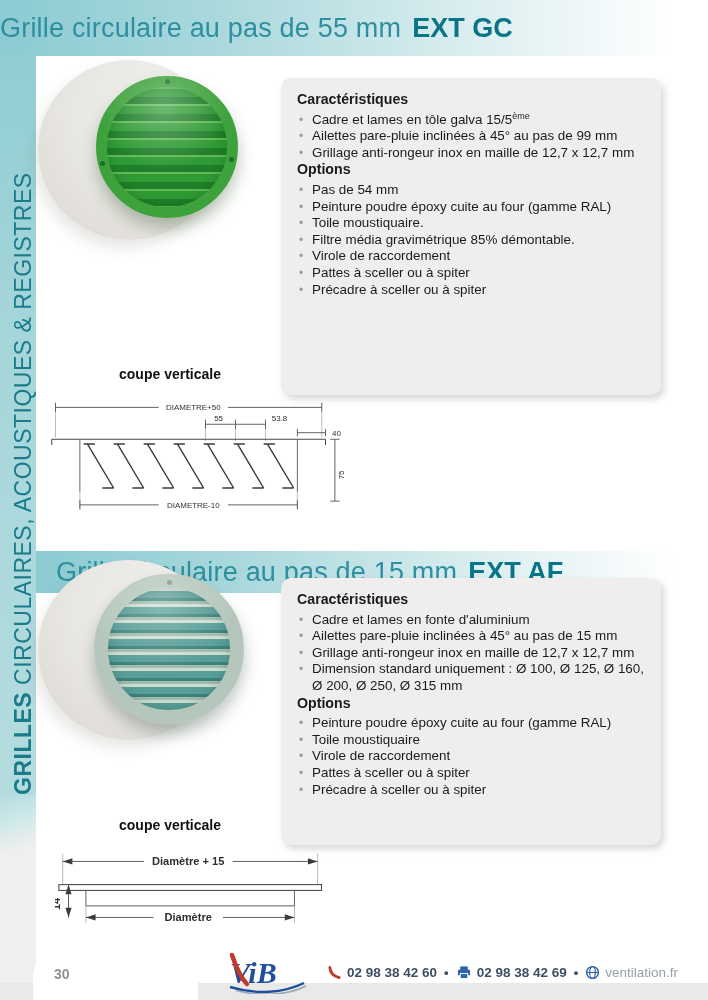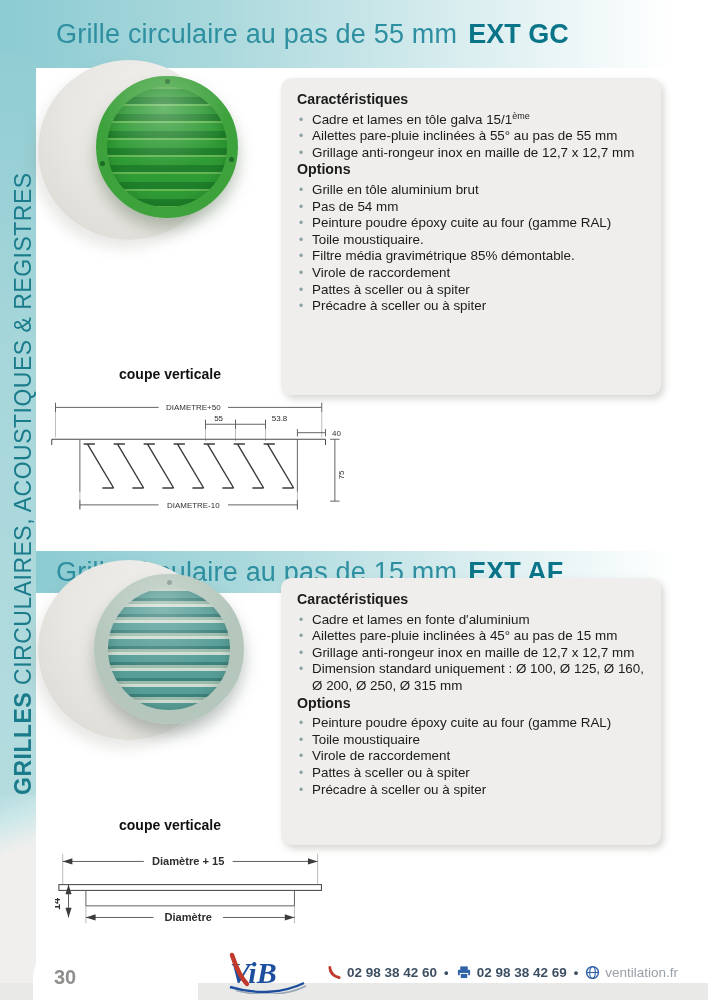--- a/index.html
+++ b/index.html
@@ -3,21 +3,21 @@
 <meta charset="utf-8">
 <style>
   * { box-sizing: border-box; margin: 0; padding: 0; }
   html, body { background: #fff; }
   body { font-family: "Liberation Sans", sans-serif; }
   .page { position: relative; width: 708px; height: 1000px; background: #ffffff; overflow: hidden; }
 
   
   .band { position: absolute; height: 44px; display: flex; align-items: center;
           background: linear-gradient(90deg, #8bcbd2 0%, #a9d8dc 30%, #d9edef 65%, #ffffff 95%); }
-  .band-1 { left: 0; top: 0; right: 0; height: 68px; padding-left: 56px; }
+  .band-1 { left: 0; top: 0; right: 0; height: 56px; }
   .band-2 { left: 36px; top: 512px; right: 0; height: 42px; padding-left: 20px; margin-top: 39px; }
   .band .t-main { font-size: 27px; color: #2e8fa0; letter-spacing: 0.2px; }
   .band .t-code { font-size: 27px; color: #0a7488; font-weight: bold; margin-left: 11px; }
 
   
   .sidebar { position: absolute; left: 0; top: 50px; width: 36px; height: 745px;
              background: linear-gradient(180deg, #90cdd3 0%, #a6d6da 40%, #b4dcdf 100%); }
   .sidebar-fade { position: absolute; left: 0; top: 795px; width: 36px; height: 70px;
              background: linear-gradient(160deg, #b4dcdf 0%, #cde8e9 35%, rgba(240,240,238,0) 75%); }
   .left-strip { position: absolute; left: 0; top: 795px; width: 36px; bottom: 0; background: #f0efed; }
@@ -82,21 +82,21 @@
   .dwg .blade { stroke: #3c3c3c; stroke-width: 1.5; }
   .dwg .plate { fill: #ffffff; stroke: #4a4a4a; stroke-width: 1.1; }
   .dwg .arrow { fill: #3c3c3c; stroke: none; }
   .dwg text { font-family: "Liberation Sans", sans-serif; font-size: 8.5px; fill: #2e2e2e; stroke: none; }
   .dwg .big { font-size: 11.5px; font-weight: bold; }
 
   
   .footer-band { position: absolute; left: 0; right: 0; top: 983px; height: 17px; background: #e9e9e7; }
   .footer-blob { position: absolute; left: 33px; top: 935px; width: 165px; height: 65px;
                  background: #ffffff; border-radius: 45px 0 0 0; }
-  .page-number { position: absolute; left: 54px; top: 966px; font-size: 20px; font-weight: bold; color: #8f8f8d; }
+  .page-number { position: absolute; left: 54px; top: 966px; font-size: 14px; font-weight: bold; color: #8f8f8d; }
   .footer-row { position: absolute; left: 228px; top: 948px; height: 48px; display: flex; align-items: center; gap: 7px; }
   .contact { display: flex; align-items: center; gap: 5px; font-size: 13.5px; font-weight: bold; color: #3d4f63; }
   .contact .site { font-weight: normal; color: #98a0a8; }
   .sep { color: #3d4f63; font-weight: bold; font-size: 13px; }
 </style>
 </head>
 <body>
 
 <div class="page">
 
@@ -115,27 +115,26 @@
   <div class="photo-backdrop backdrop-1"></div>
   <div class="grille grille-green">
     <span class="hole hole-top"></span>
     <span class="hole hole-left"></span>
     <span class="hole hole-right"></span>
   </div>
 
   <div class="card card-1">
     <h4>Caractéristiques</h4>
     <ul>
-      <li><span>Cadre et lames en tôle galva 15/1</span><sup>ème</sup></li>
-      <li>Ailettes pare-pluie inclinées à 55° au pas de 55 mm</li>
+      <li><span>Cadre et lames en tôle galva 15/5</span><sup>ème</sup></li>
+      <li>Ailettes pare-pluie inclinées à 45° au pas de 99 mm</li>
       <li>Grillage anti-rongeur inox en maille de 12,7 x 12,7 mm</li>
     </ul>
     <h4 class="opts">Options</h4>
     <ul>
-      <li>Grille en tôle aluminium brut</li>
       <li>Pas de 54 mm</li>
       <li>Peinture poudre époxy cuite au four (gamme RAL)</li>
       <li>Toile moustiquaire.</li>
       <li>Filtre média gravimétrique 85% démontable.</li>
       <li>Virole de raccordement</li>
       <li>Pattes à sceller ou à spiter</li>
       <li>Précadre à sceller ou à spiter</li>
     </ul>
   </div>
 

